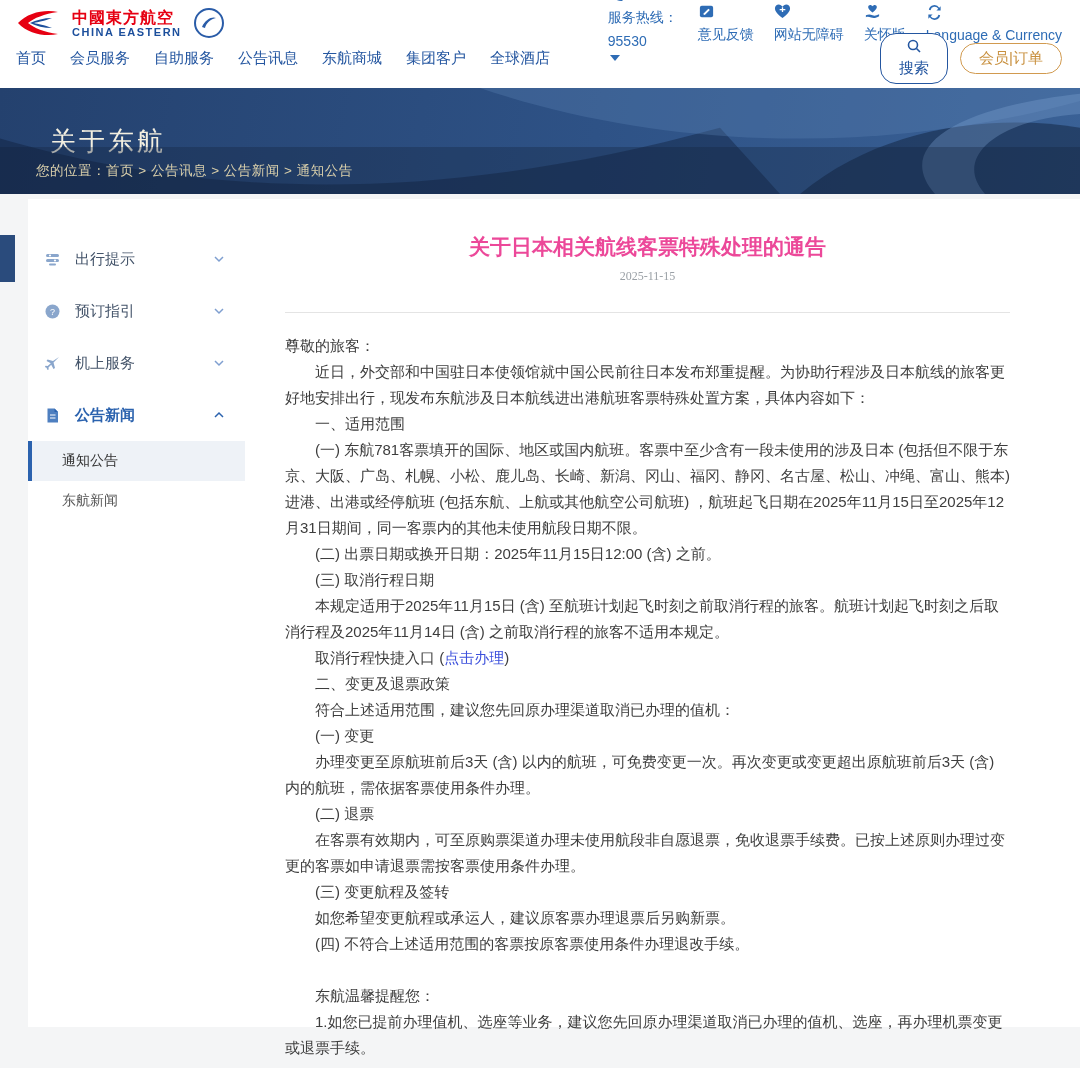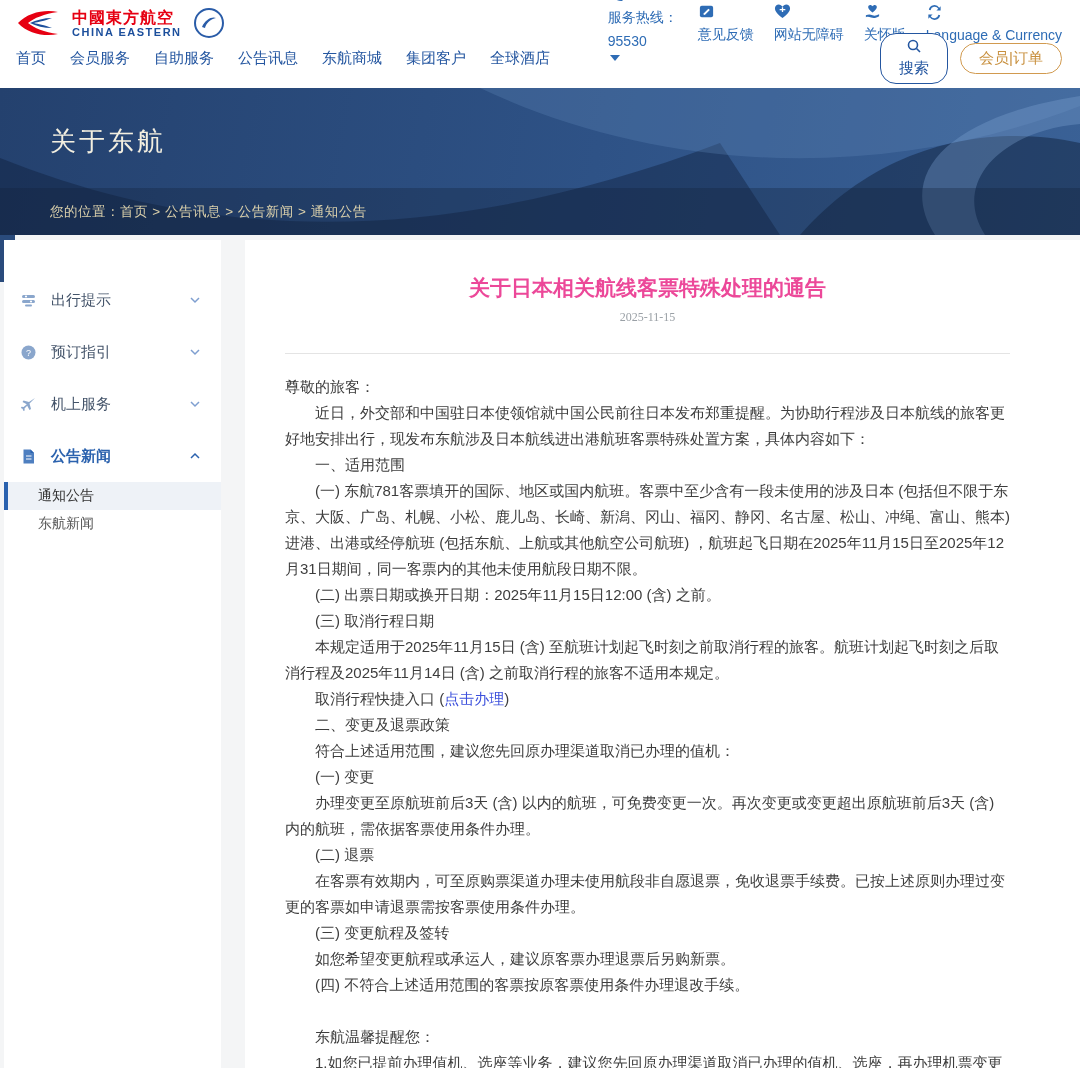--- a/index.html
+++ b/index.html
@@ -26,43 +26,43 @@
     justify-content:space-between; padding:0 18px 18px 16px; }
   .nav-links { display:flex; gap:24px; font-size:15px; color:#2456a0; }
   .nav-links span { cursor:pointer; }
   .nav-buttons { display:flex; gap:12px; align-items:center;}
   .pill { display:flex; align-items:center; gap:6px; border-radius:16px; padding:5px 18px;
     font-size:15px; cursor:pointer; background:#fff;flex-direction:column;}
   .pill.search { border:1px solid #2456a0; color:#2456a0; }
   .pill.member { border:1px solid #d19a4f; color:#c8903e; }
 
   
-  .banner { position:relative; height:147px; overflow:hidden;
+  .banner { position:relative; height:106px; overflow:hidden;
     background:linear-gradient(100deg,#24416e 0%, #2e5286 55%, #3a6196 100%); }
   .banner svg.decor { position:absolute; inset:0; width:100%; height:100%; }
   .banner-title { position:absolute; left:50px; top:36px; color:#f3efe0;
     font-size:26px; letter-spacing:3px; }
   .crumb-band { position:absolute; left:0; right:0; bottom:0; height:47px;
-    background:rgba(18,33,58,0.32); display:flex; align-items:center; padding-left:50px;
+    background:rgba(18,33,58,0.32); display:flex; align-items:center; padding-left:36px;
     font-size:13.5px; color:#d9cfab; letter-spacing:0.5px;}
   .crumb-band a { color:#d9cfab; text-decoration:none; cursor:pointer;}
 
   .left-stub { position:absolute; left:0; top:235px; width:15px; height:47px; background:#2a4b7c; }
 
   
   .page { position:relative; height:833px; }
-  .side-card { position:absolute; left:4px; top:5px; width:217px; height:828px;
+  .side-card { position:absolute; left:28px; top:5px; width:217px; height:828px;
     background:#fff; padding-top:34px; }
   .side-item { height:52px; display:flex; align-items:center; padding:0 20px 0 16px;
     cursor:pointer; color:#44546a; font-size:15px; }
   .side-item .icn { width:17px; height:17px; margin-right:14px; flex:0 0 auto;}
   .side-item .lbl { flex:1; }
   .side-item.active { color:#2b62ae; font-weight:bold;}
   .chev { width:12px; height:12px; }
-  .sub-item { height:28px; display:flex; align-items:center; padding-left:34px;
+  .sub-item { height:40px; display:flex; align-items:center; padding-left:34px;
     font-size:14px; color:#555; cursor:pointer; }
   .sub-item.active { background:#eef2f7; border-left:4px solid #2b62ae; padding-left:30px; color:#333;}
 
   .main-card { position:absolute; left:245px; top:5px; right:0; height:828px;
     background:#fff; padding:34px 70px 20px 40px; }
   .art-title { text-align:center; font-family:"Liberation Serif","DejaVu Serif",serif;
     font-weight:bold; font-size:21px; color:#ec4899; }
   .art-date { text-align:center; font-family:"Liberation Serif","DejaVu Serif",serif;
     font-size:12px; color:#9aa0a6; margin-top:8px; }
   .art-hr { border:none; border-top:1px solid #e4e4e4; margin:28px 0 20px 0; }

